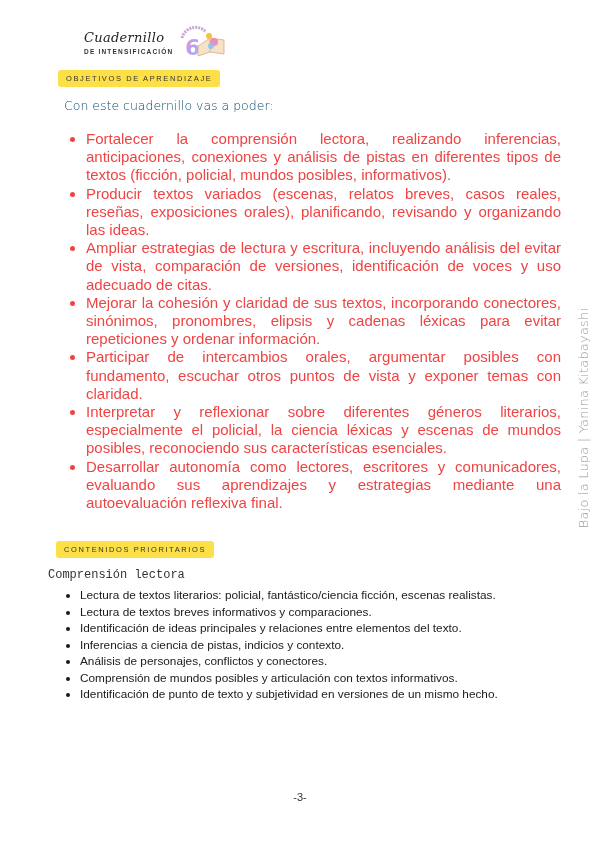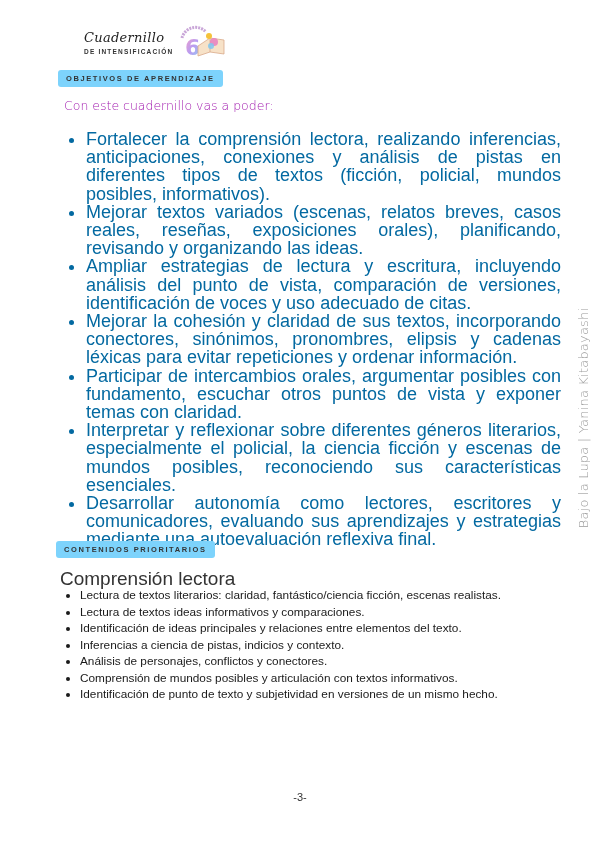--- a/index.html
+++ b/index.html
@@ -3,30 +3,30 @@
   <meta charset="utf-8">
   <style>
     html, body { margin: 0; padding: 0; background: #ffffff; }
     body { width: 600px; height: 848px; position: relative; overflow: hidden; font-family: "Liberation Sans", sans-serif; color: #1f1f1f; }
 
     .header { position: absolute; left: 82px; top: 24px; width: 150px; height: 36px; }
     .brand-title { position: absolute; left: 2px; top: 6px; font-family: "DejaVu Serif", serif; font-style: italic; font-size: 13px; color: #222; letter-spacing: 0.3px; }
     .brand-sub { position: absolute; left: 2px; top: 24px; font-size: 6.5px; letter-spacing: 1.2px; color: #333; font-weight: bold; }
     .logo { position: absolute; left: 94px; top: 0px; width: 50px; height: 34px; }
 
-    .badge { position: absolute; background: #7dd3fc; border-radius: 3px; padding: 4px 8px; font-size: 7.5px; letter-spacing: 1.6px; color: #333; font-weight: bold; text-align: center; }
+    .badge { position: absolute; background: #fde047; border-radius: 3px; padding: 4px 8px; font-size: 7.5px; letter-spacing: 1.6px; color: #333; font-weight: normal; text-align: center; }
     .badge-objectives { left: 58px; top: 70px; }
     .badge-contents { left: 56px; top: 541px; }
 
-    .intro { position: absolute; left: 64px; top: 98px; font-size: 12.5px; color: #a21caf; font-family: "DejaVu Sans", sans-serif; font-weight: 200; }
+    .intro { position: absolute; left: 64px; top: 98px; font-size: 12.5px; color: #0c4a6e; font-family: "DejaVu Sans", sans-serif; font-weight: 200; }
 
-    ul.objectives { position: absolute; left: 70px; top: 130px; width: 475px; margin: 0; padding: 0 0 0 16px; font-size: 18px; line-height: 18.2px; text-align: justify; color: #0369a1; }
+    ul.objectives { position: absolute; left: 70px; top: 130px; width: 475px; margin: 0; padding: 0 0 0 16px; font-size: 15px; line-height: 18.2px; text-align: justify; color: #ef4444; }
     ul.objectives li { margin: 0; }
 
-    .subheading { position: absolute; left: 60px; top: 568px; font-size: 19px; color: #333; font-family: Liberation Sans, sans-serif; font-weight: 200; }
+    .subheading { position: absolute; left: 48px; top: 568px; font-size: 12px; color: #333; font-family: Liberation Mono, monospace; font-weight: 200; }
 
     ul.contents { position: absolute; left: 66px; top: 587px; width: 474px; margin: 0; padding: 0 0 0 14px; font-size: 11.8px; line-height: 16.5px; text-align: justify; color: #1a1a1a; }
     ul.contents li { margin: 0; }
 
     .sidebar-text { position: absolute; left: 583px; top: 418px; transform: translate(-50%, -50%) rotate(-90deg); white-space: nowrap; font-size: 13px; color: #9a9a9a; font-family: "DejaVu Sans", sans-serif; font-weight: 200; letter-spacing: 0.2px; }
 
     .page-number { position: absolute; left: 0; width: 600px; top: 791px; text-align: center; font-size: 11px; color: #333; }
   </style>
 </head>
 <body>
@@ -50,34 +50,34 @@
     <circle cx="38" cy="18" r="4" fill="#e77fbf" opacity="0.85"></circle>
     <circle cx="35" cy="22" r="3" fill="#7fc7f0" opacity="0.85"></circle>
   </svg>
 </div>
 
 <div class="badge badge-objectives">OBJETIVOS DE APRENDIZAJE</div>
 <div class="intro">Con este cuadernillo vas a poder:</div>
 
 <ul class="objectives">
   <li>Fortalecer la comprensión lectora, realizando inferencias, anticipaciones, conexiones y análisis de pistas en diferentes tipos de textos (ficción, policial, mundos posibles, informativos).</li>
-  <li>Mejorar textos variados (escenas, relatos breves, casos reales, reseñas, exposiciones orales), planificando, revisando y organizando las ideas.</li>
-  <li>Ampliar estrategias de lectura y escritura, incluyendo análisis del punto de vista, comparación de versiones, identificación de voces y uso adecuado de citas.</li>
+  <li>Producir textos variados (escenas, relatos breves, casos reales, reseñas, exposiciones orales), planificando, revisando y organizando las ideas.</li>
+  <li>Ampliar estrategias de lectura y escritura, incluyendo análisis del evitar de vista, comparación de versiones, identificación de voces y uso adecuado de citas.</li>
   <li>Mejorar la cohesión y claridad de sus textos, incorporando conectores, sinónimos, pronombres, elipsis y cadenas léxicas para evitar repeticiones y ordenar información.</li>
   <li>Participar de intercambios orales, argumentar posibles con fundamento, escuchar otros puntos de vista y exponer temas con claridad.</li>
-  <li>Interpretar y reflexionar sobre diferentes géneros literarios, especialmente el policial, la ciencia ficción y escenas de mundos posibles, reconociendo sus características esenciales.</li>
+  <li>Interpretar y reflexionar sobre diferentes géneros literarios, especialmente el policial, la ciencia léxicas y escenas de mundos posibles, reconociendo sus características esenciales.</li>
   <li>Desarrollar autonomía como lectores, escritores y comunicadores, evaluando sus aprendizajes y estrategias mediante una autoevaluación reflexiva final.</li>
 </ul>
 
 <div class="badge badge-contents">CONTENIDOS PRIORITARIOS</div>
 <div class="subheading">Comprensión lectora</div>
 
 <ul class="contents">
-  <li>Lectura de textos literarios: claridad, fantástico/ciencia ficción, escenas realistas.</li>
-  <li>Lectura de textos ideas informativos y comparaciones.</li>
+  <li>Lectura de textos literarios: policial, fantástico/ciencia ficción, escenas realistas.</li>
+  <li>Lectura de textos breves informativos y comparaciones.</li>
   <li>Identificación de ideas principales y relaciones entre elementos del texto.</li>
   <li>Inferencias a ciencia de pistas, indicios y contexto.</li>
   <li>Análisis de personajes, conflictos y conectores.</li>
   <li>Comprensión de mundos posibles y articulación con textos informativos.</li>
   <li>Identificación de punto de texto y subjetividad en versiones de un mismo hecho.</li>
 </ul>
 
 <div class="sidebar-text">Bajo la Lupa | Yanina Kitabayashi</div>
 
 <div class="page-number">-3-</div>

